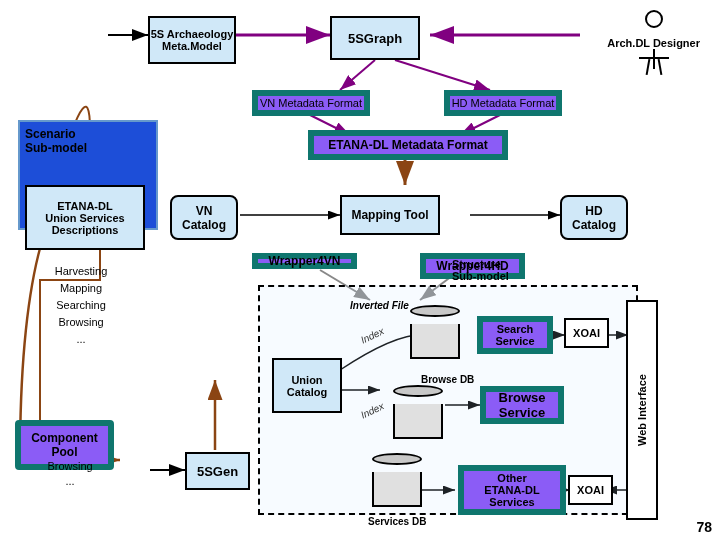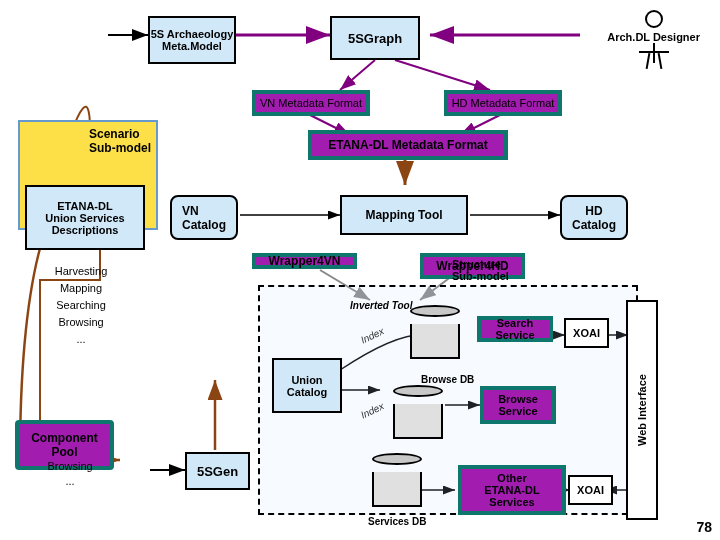--- a/index.html
+++ b/index.html
@@ -16,22 +16,22 @@
     .diagram-container {
       width: 720px;
       height: 540px;
       position: relative;
       background: #fff;
     }
 
     
     .box {
       position: absolute;
-      border: 4px solid #0f766e;
-      background: #a21caf;
+      border: 6px solid #0f766e;
+      background: #8b5cf6;
       text-align: center;
       display: flex;
       align-items: center;
       justify-content: center;
       font-size: 12px;
       font-weight: bold;
     }
 
     .box-blue {
       background: #d0e8f8;
@@ -250,21 +250,21 @@
 
     <line x1="605" y1="335" x2="628" y2="335" stroke="#000" stroke-width="1.5" marker-end="url(#arrowhead)"></line>
 
     <line x1="628" y1="490" x2="605" y2="490" stroke="#000" stroke-width="1.5" marker-end="url(#arrowhead)"></line>
 
   </svg>
 
 
   <div class="stick-figure" style="right:20px; top:10px;">
     <div class="stick-head"></div>
-    <div style="font-weight:bold; font-size:11px; margin-top:3px; text-align:center;">Arch.DL Designer</div>
+    <div style="font-weight:bold; font-size:11px; margin-top:9px; text-align:center;">Arch.DL Designer</div>
     <div class="stick-body"></div>
     <div class="stick-arms"></div>
     <div class="stick-legs">
       <div class="stick-leg"></div>
       <div class="stick-leg stick-leg-r"></div>
     </div>
   </div>
 
   <div class="box box-blue" style="left:148px; top:16px; width:88px; height:48px; font-size:11px;">
     <span style="white-space:pre-line;">5S Archaeology
@@ -280,37 +280,37 @@
   </div>
 
   <div class="box" style="left:444px; top:90px; width:118px; height:26px; font-size:11px; font-weight:normal;">
     <span>HD Metadata Format</span>
   </div>
 
   <div class="box" style="left:308px; top:130px; width:200px; height:30px; font-size:12px; font-weight:bold;">
     <span>ETANA-DL Metadata Format</span>
   </div>
 
-  <div style="position:absolute; left:18px; top:120px; width:140px; height:110px; border:2px solid #6699cc; background:#fde047; display:flex; align-items:flex-start; padding:5px; font-weight:bold; font-size:12px;justify-content:flex-end;">
+  <div style="position:absolute; left:18px; top:120px; width:140px; height:110px; border:2px solid #6699cc; background:#1d4ed8; display:flex; align-items:flex-start; padding:5px; font-weight:bold; font-size:12px;">
     <span style="white-space:pre-line;">Scenario
 Sub-model</span>
   </div>
 
   <div class="box box-blue" style="left:25px; top:185px; width:120px; height:65px; font-size:11px;">
     <span style="white-space:pre-line; text-align:center;">ETANA-DL
 Union Services
 Descriptions</span>
   </div>
 
   <div class="box box-blue box-rounded" style="left:170px; top:195px; width:68px; height:45px; font-size:12px;">
-    <span style="white-space:pre-line; text-align:left;">VN
+    <span style="white-space:pre-line; text-align:center;">VN
 Catalog</span>
   </div>
 
-  <div class="box box-blue" style="left:340px; top:195px; width:128px; height:40px; font-size:12px;">
+  <div class="box box-blue" style="left:340px; top:195px; width:100px; height:40px; font-size:12px;">
     <span>Mapping Tool</span>
   </div>
 
   <div class="box box-blue box-rounded" style="left:560px; top:195px; width:68px; height:45px; font-size:12px;align-items:center;">
     <span style="white-space:pre-line; text-align:center;">HD
 Catalog</span>
   </div>
 
   <div class="box" style="left:252px; top:253px; width:105px; height:16px; font-size:12px;">
     <span>Wrapper4VN</span>
@@ -322,21 +322,21 @@
 
   <div style="position:absolute; left:440px; top:258px; font-size:11px; font-weight:bold; color:#000;margin-left:12px;">
     <span style="white-space:pre-line;">Structure
 Sub-model</span>
   </div>
 
   <div class="structure-submodel" style="left:258px; top:285px; width:380px; height:230px;">
   </div>
 
   <div style="position:absolute; left:350px; top:300px; font-size:10px; font-style:italic; font-weight:bold;">
-    <span>Inverted Tool</span>
+    <span>Inverted File</span>
   </div>
 
   <div style="position:absolute; left:360px; top:330px; font-size:10px; font-style:italic; transform:rotate(-25deg); color:#333;">
     <span>Index</span>
   </div>
 
   <div style="position:absolute; left:360px; top:405px; font-size:10px; font-style:italic; transform:rotate(-25deg); color:#333;">
     <span>Index</span>
   </div>
 
@@ -352,26 +352,26 @@
 
   <div style="position:absolute; left:385px; top:374px; font-size:10px; font-weight:bold; text-align:center;padding-left:36px;">
     <span>Browse DB</span>
   </div>
 
   <div class="cylinder" style="left:393px; top:385px;">
     <div class="cylinder-top"></div>
     <div class="cylinder-body"></div>
   </div>
 
-  <div class="box" style="left:477px; top:316px; width:76px; height:26px; font-size:11px;">
+  <div class="box" style="left:477px; top:316px; width:76px; height:38px; font-size:11px;">
     <span style="white-space:pre-line; text-align:center;">Search
 Service</span>
   </div>
 
-  <div class="box" style="left:480px; top:386px; width:76px; height:38px; font-size:11px;">
+  <div class="box" style="left:480px; top:386px; width:84px; height:38px; font-size:13px;">
     <span style="white-space:pre-line; text-align:center;">Browse
 Service</span>
   </div>
 
   <div class="xoai-box" style="left:564px; top:318px; width:45px; height:30px; display:flex; align-items:center; justify-content:center;">
     <span>XOAI</span>
   </div>
 
   <div class="xoai-box" style="left:568px; top:475px; width:45px; height:30px; display:flex; align-items:center; justify-content:center;">
     <span>XOAI</span>

